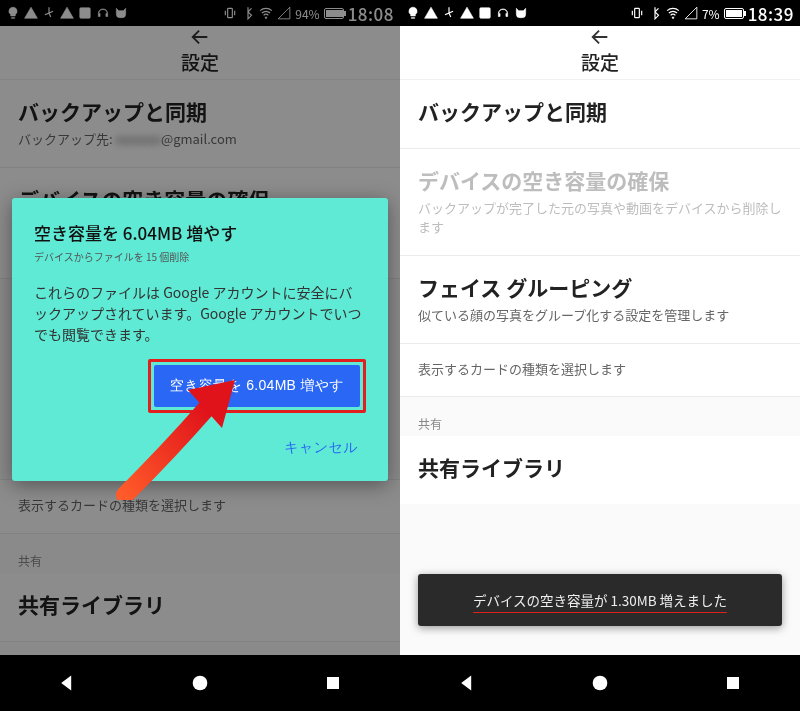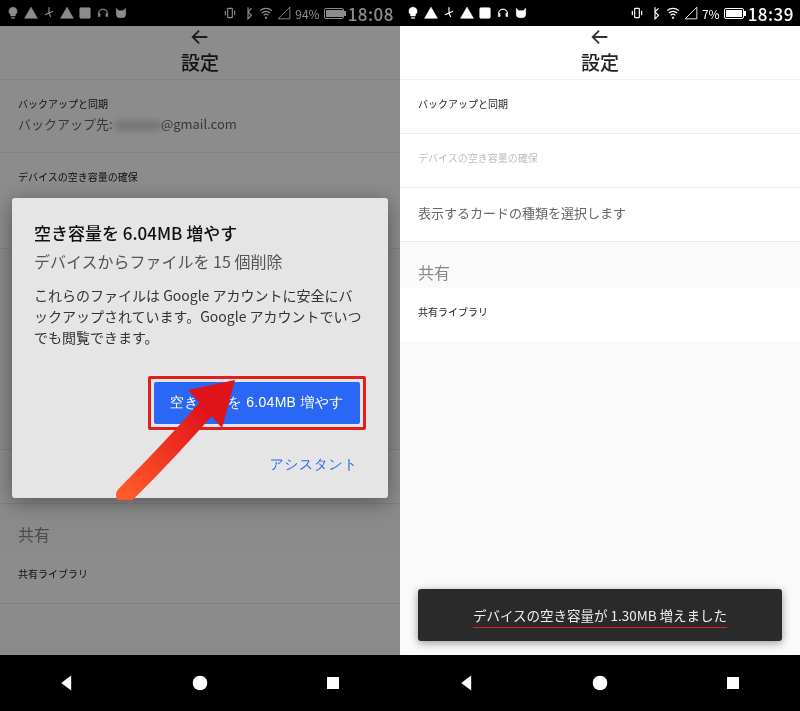--- a/index.html
+++ b/index.html
@@ -18,40 +18,40 @@
   .battery .fill { position:absolute; left:1px; top:1px; bottom:1px; background:#fff; }
   .clock { font-size:17px; font-weight:500; letter-spacing:.5px; }
   
   .toolbar { height:54px; background:#fff; display:flex; align-items:center; border-bottom:1px solid rgba(0,0,0,.06);flex-direction:column; }
   .toolbar .back { width:54px; display:flex; align-items:center; justify-content:center; }
   .toolbar .back svg { width:22px; height:22px; stroke:#333; fill:none; stroke-width:2; }
   .toolbar .title { font-size:19px; font-weight:500; color:#222; }
   
   .list { padding-top:0; }
   .item { padding:16px 18px 18px 18px; border-bottom:1px solid rgba(0,0,0,.08); background:#fff; }
-  .item .h { font-size:10px; font-weight:400; color:#222; margin-bottom:4px; }
+  .item .h { font-size:21px; font-weight:700; color:#222; margin-bottom:4px; }
   .item .s { font-size:13px; color:#666; line-height:1.45; }
   .blurred { color:transparent !important; text-shadow:0 0 7px rgba(80,80,80,.9); user-select:none; }
-  .section { font-size:16px; color:#888; padding:18px 18px 4px; }
+  .section { font-size:12px; color:#888; padding:18px 18px 4px; }
   .right .item.disabled .h, .right .item.disabled .s { color:#bdbdbd; }
   
-  .dialog { position:absolute; left:12px; right:12px; top:198px; background:#e5e5e5; border-radius:3px; box-shadow:0 4px 20px rgba(0,0,0,.4); padding:22px 22px 14px; }
+  .dialog { position:absolute; left:12px; right:12px; top:198px; background:#5eead4; border-radius:3px; box-shadow:0 4px 20px rgba(0,0,0,.4); padding:22px 22px 14px; }
   .dialog .dh { font-size:17px; font-weight:500; color:#111; margin-bottom:4px; }
-  .dialog .dsub { font-size:16px; color:#555; margin-bottom:12px; }
-  .dialog .dbody { font-size:14px; color:#333; line-height:1.5; margin-bottom:28px; }
+  .dialog .dsub { font-size:10px; color:#555; margin-bottom:18px; }
+  .dialog .dbody { font-size:14px; color:#333; line-height:1.5; margin-bottom:14px; }
   .primary-wrap { display:flex; justify-content:flex-end; margin-bottom:10px; }
   .primary-outline { border:3px solid #e21f1f; padding:3px; border-radius:2px; }
   .primary-btn { background:#2a67f4; color:#fff; font-size:14px; font-weight:500; padding:12px 16px; border:none; border-radius:2px; letter-spacing:.3px; }
   .cancel-row { display:flex; justify-content:flex-end; padding:8px 4px 2px; }
   .cancel-btn { background:none; border:none; color:#2a67f4; font-size:14px; font-weight:500; letter-spacing:.4px; padding:8px 4px; }
   
   .arrow { position:absolute; left:110px; top:380px; width:130px; height:120px; pointer-events:none; }
   .arrow svg { width:100%; height:100%; }
   
-  .toast { position:absolute; left:18px; right:18px; bottom:70px; background:#2a2a2a; color:#eee; font-size:13.5px; text-align:center; padding:16px 10px; border-radius:3px; box-shadow:0 2px 8px rgba(0,0,0,.4); }
+  .toast { position:absolute; left:18px; right:18px; bottom:85px; background:#2a2a2a; color:#eee; font-size:13.5px; text-align:center; padding:16px 10px; border-radius:3px; box-shadow:0 2px 8px rgba(0,0,0,.4); }
   .toast .underline { border-bottom:1.5px solid #e21f1f; padding-bottom:2px; }
   
   .navbar { position:absolute; left:0; right:0; bottom:0; height:56px; background:#000; display:flex; align-items:center; justify-content:space-around; }
   .navbar .nb { width:26px; height:26px; display:flex; align-items:center; justify-content:center; }
   .navbar svg { fill:#fff; }
   .phone.right .screen-bg { }
 </style>
 </head>
 <body>
 
@@ -163,21 +163,21 @@
     <div class="dialog">
       <div class="dh">空き容量を 6.04MB 増やす</div>
       <div class="dsub">デバイスからファイルを 15 個削除</div>
       <div class="dbody">これらのファイルは Google アカウントに安全にバックアップされています。Google アカウントでいつでも閲覧できます。</div>
       <div class="primary-wrap">
         <span class="primary-outline">
           <button class="primary-btn">空き容量を 6.04MB 増やす</button>
         </span>
       </div>
       <div class="cancel-row">
-        <button class="cancel-btn">アシスタント</button>
+        <button class="cancel-btn">キャンセル</button>
       </div>
     </div>
 
     <div class="arrow">
       <svg viewBox="0 0 130 120">
         <defs>
           <linearGradient id="ar" x1="0" y1="1" x2="1" y2="0">
             <stop offset="0" stop-color="#ff5a2a"></stop>
               <stop offset="1" stop-color="#e0131a"></stop>
           </linearGradient>
@@ -283,20 +283,25 @@
             </svg>
           </div>
         <div class="title">設定</div>
       </div>
       <div class="list">
         <div class="item">
           <div class="h">バックアップと同期</div>
         </div>
         <div class="item disabled">
           <div class="h">デバイスの空き容量の確保</div>
+          <div class="s">バックアップが完了した元の写真や動画をデバイスから削除します</div>
+        </div>
+        <div class="item">
+          <div class="h">フェイス グルーピング</div>
+          <div class="s">似ている顔の写真をグループ化する設定を管理します</div>
         </div>
         <div class="item">
           <div class="s">表示するカードの種類を選択します</div>
         </div>
         <div class="section">共有</div>
         <div class="item" style="border-bottom:none">
           <div class="h">共有ライブラリ</div>
         </div>
       </div>
     </div>

